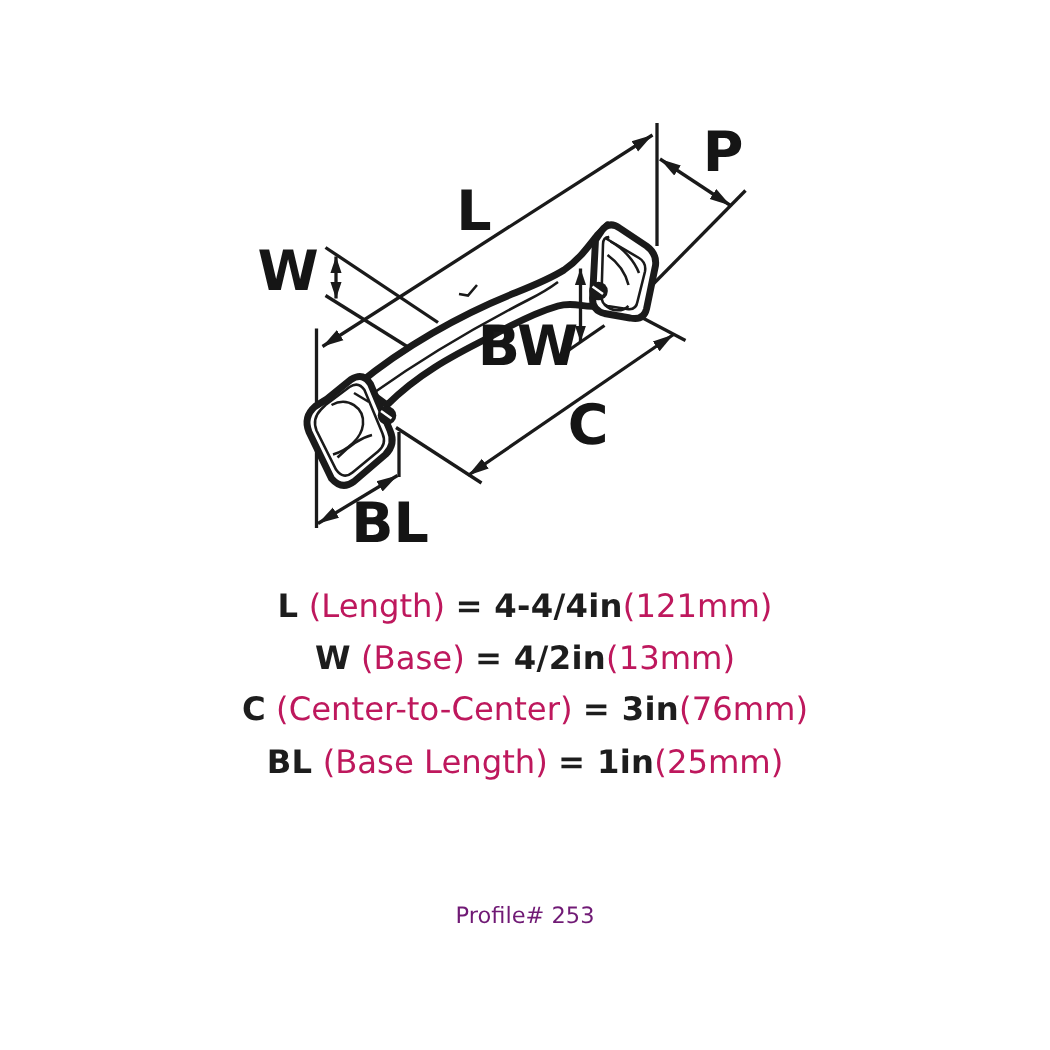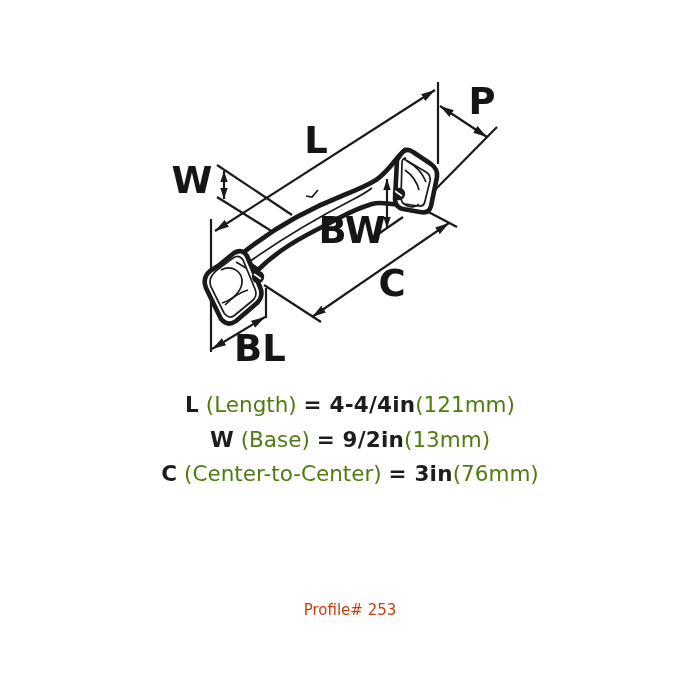--- a/index.html
+++ b/index.html
@@ -20,26 +20,26 @@
   }
   .spec-list{
     position:absolute;left:0;top:388px;width:700px;
     text-align:center;
     font-size:21.5px;
     line-height:34.6px;
     white-space:nowrap;
     color:#1d1d1d;
   }
   .spec-row span.code, .spec-row span.val{font-weight:bold;letter-spacing:.2px;}
-  .spec-row span.name, .spec-row span.metric{font-weight:normal;color:#4d7c0f;}
+  .spec-row span.name, .spec-row span.metric{font-weight:normal;color:#be185d;}
   .profile-note{
     position:absolute;left:0;top:601px;width:700px;
     text-align:center;
     font-size:15px;
-    color:#c2410c;
+    color:#701a75;
     font-weight:normal;
   }
 </style>
 </head>
 <body>
 
 <div class="page">
 
   <div class="diagram-wrap">
     <svg width="700" height="430" viewBox="0 0 700 430">
@@ -112,19 +112,20 @@
         <text x="482" y="114">P</text>
         <text x="352" y="243">BW</text>
         <text x="392" y="296">C</text>
         <text x="260" y="361">BL</text>
       </g>
     </svg>
   </div>
 
   <div class="spec-list">
     <div class="spec-row"><span class="code">L</span> <span class="name">(Length)</span> <span class="val">= 4-4/4in</span><span class="metric">(121mm)</span></div>
-    <div class="spec-row"><span class="code">W</span> <span class="name">(Base)</span> <span class="val">= 9/2in</span><span class="metric">(13mm)</span></div>
+    <div class="spec-row"><span class="code">W</span> <span class="name">(Base)</span> <span class="val">= 4/2in</span><span class="metric">(13mm)</span></div>
     <div class="spec-row"><span class="code">C</span> <span class="name">(Center-to-Center)</span> <span class="val">= 3in</span><span class="metric">(76mm)</span></div>
+    <div class="spec-row"><span class="code">BL</span> <span class="name">(Base Length)</span> <span class="val">= 1in</span><span class="metric">(25mm)</span></div>
   </div>
 
   <div class="profile-note">Profile# 253</div>
 
 </div>
 
 </body></html>

